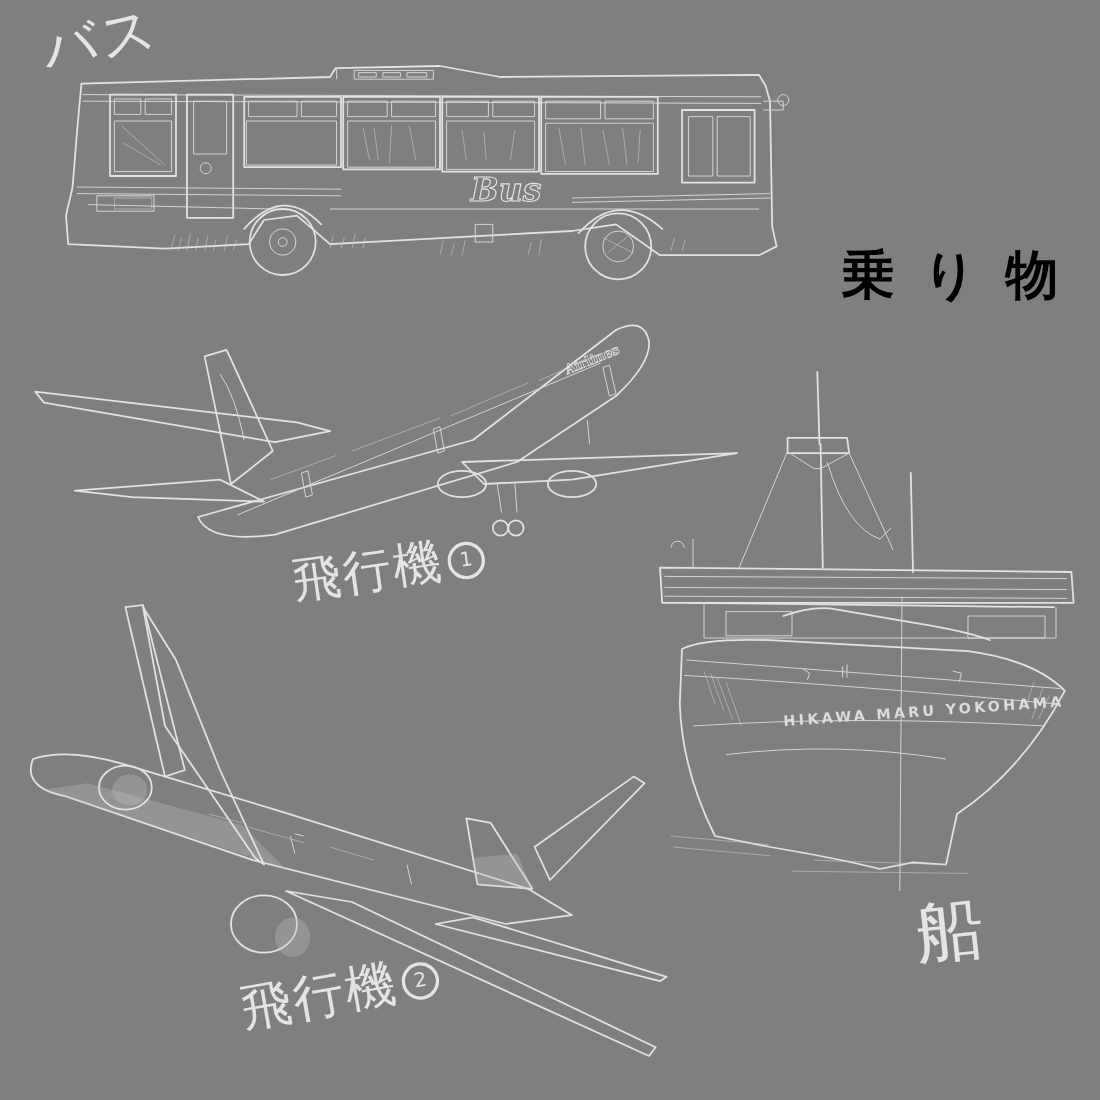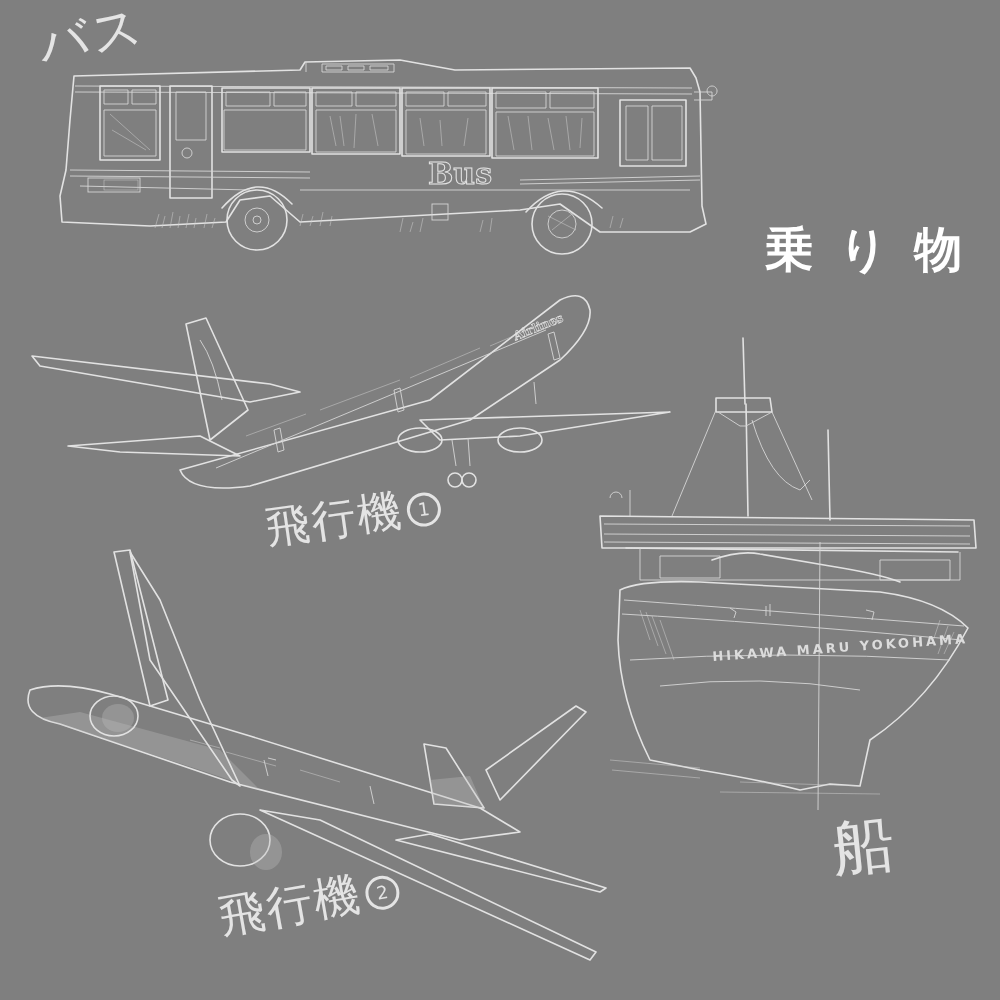--- a/index.html
+++ b/index.html
@@ -10,34 +10,34 @@
     position: relative;
   }
   .canvas { position: absolute; left: 0; top: 0; width: 1000px; height: 1000px; }
   .label {
     position: absolute; color: #e4e4e4; white-space: nowrap;
     font-family: "DejaVu Sans", sans-serif;
   }
   .hand { font-weight: normal; letter-spacing: 2px; }
   .title-main {
     left: 765px; top: 218px; font-size: 48px; font-weight: bold;
-    letter-spacing: 26px; color: #ffffff;
+    letter-spacing: 26px; color: #000000;
   }
   .lbl-bus { left: 32px; top: 14px; font-size: 50px; transform: rotate(-12deg); transform-origin: left top; }
   .lbl-plane1 { left: 262px; top: 500px; font-size: 44px; transform: rotate(-8deg); transform-origin: left top; }
   .lbl-plane2 { left: 214px; top: 888px; font-size: 46px; transform: rotate(-10deg); transform-origin: left top; }
   .lbl-ship { left: 828px; top: 808px; font-size: 62px; transform: rotate(-6deg); transform-origin: left top; }
   .num-circle {
     display: inline-block; width: 28px; height: 28px; border: 3px solid #e4e4e4;
     border-radius: 50%; font-size: 18px; line-height: 28px; text-align: center;
     vertical-align: middle; margin-left: 4px; letter-spacing: 0;
   }
   .bus-logo {
     position: absolute; left: 428px; top: 156px; font-family: "DejaVu Serif", serif;
-    font-size: 30px; color: transparent;
+    font-style: italic; font-size: 30px; color: transparent;
     -webkit-text-stroke: 1px #e4e4e4; font-weight: bold;
   }
   .plane-logo {
     position: absolute; left: 512px; top: 320px; font-family: "DejaVu Serif", serif;
     font-size: 12px; color: transparent; -webkit-text-stroke: 0.6px #e4e4e4;
     transform: rotate(-22deg); font-weight: bold;
   }
   .ship-name {
     position: absolute; left: 712px; top: 640px; font-family: "DejaVu Sans", sans-serif;
     font-size: 13px; color: #dcdcdc; letter-spacing: 3px; font-weight: bold;

